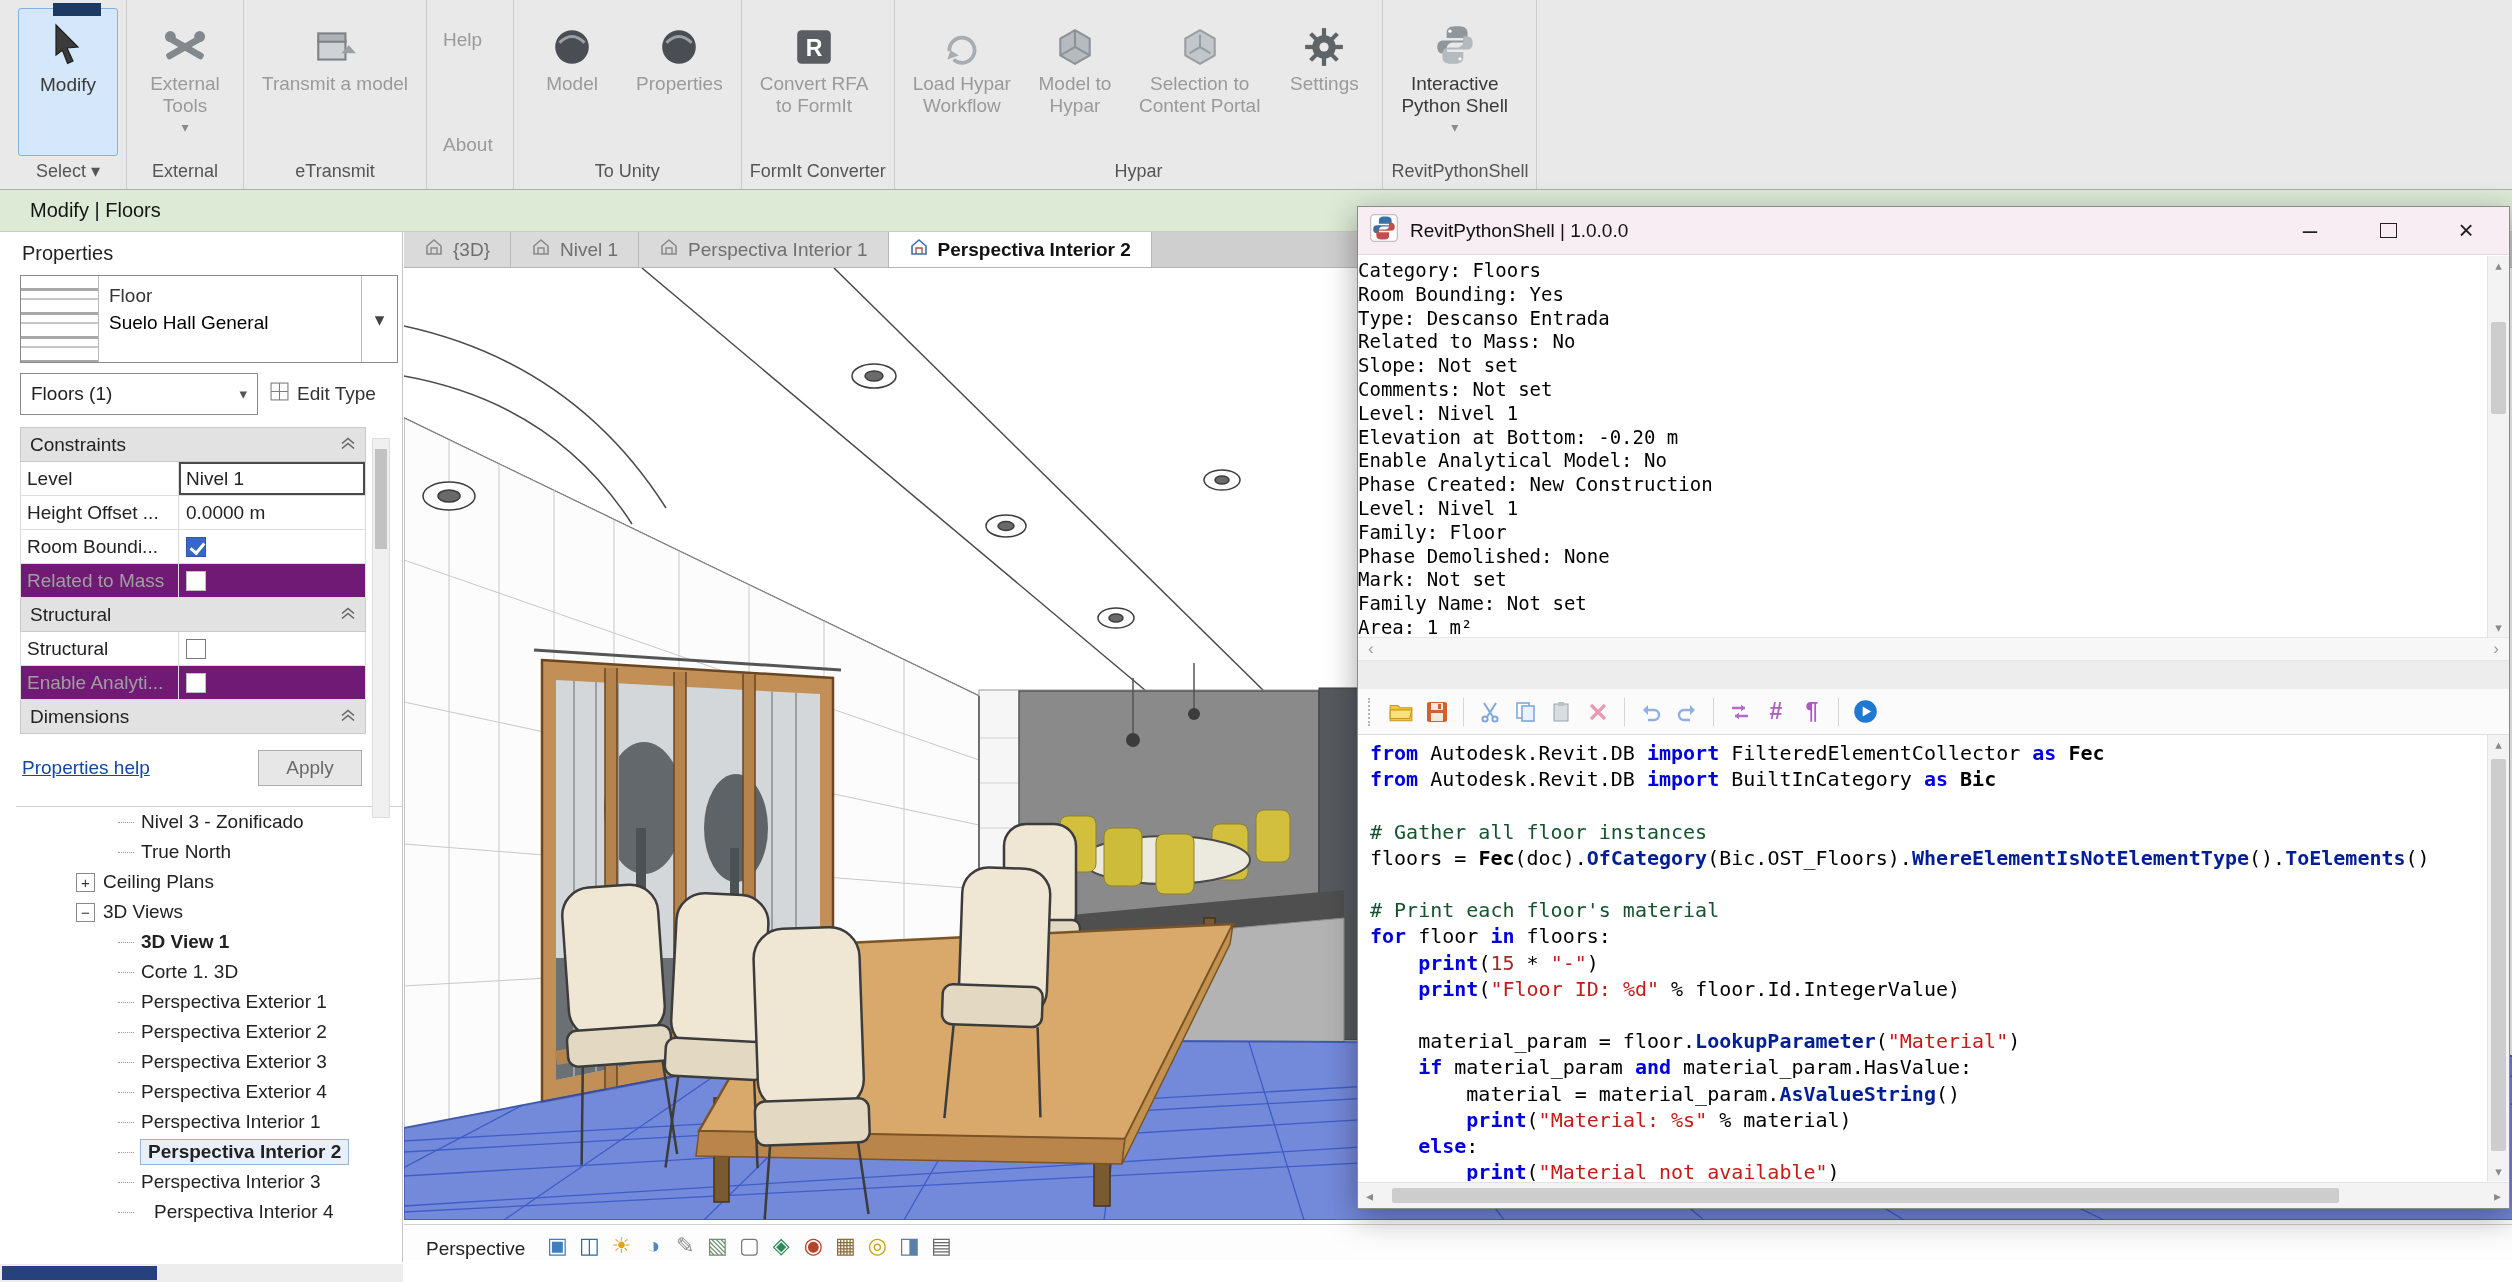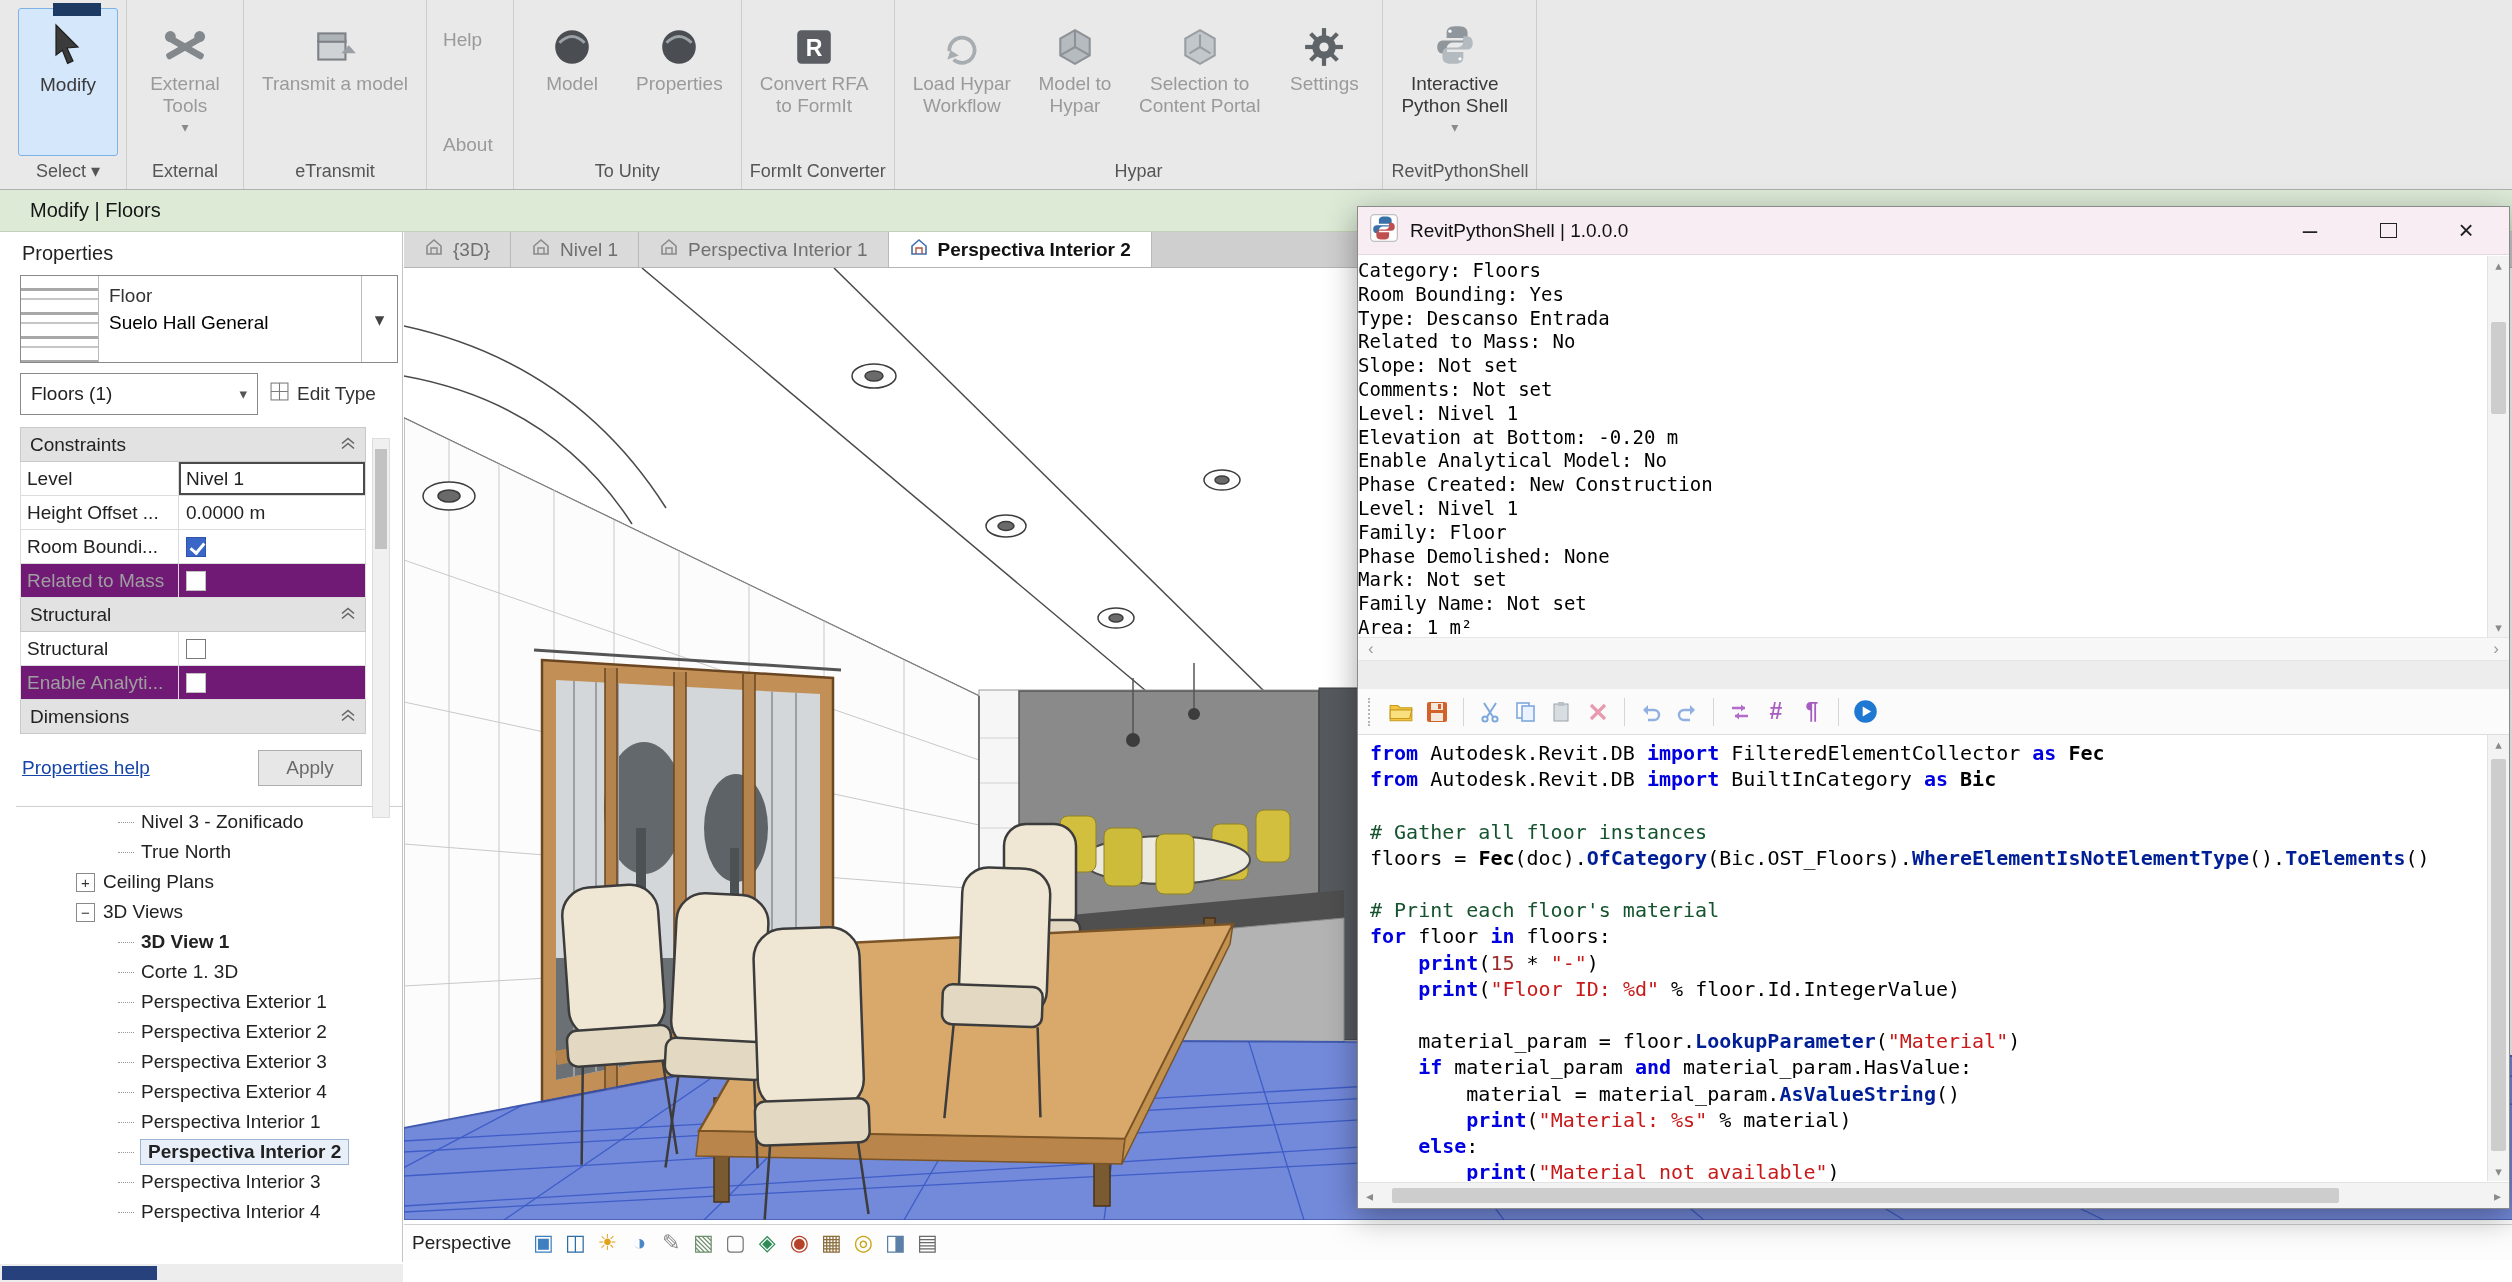--- a/index.html
+++ b/index.html
@@ -74,21 +74,21 @@
 .bs-thumb{width:155px;height:14px;margin:2px;background:#26417c}
 
 
 #viewport{position:absolute;left:404px;top:232px;right:0;bottom:0;background:#fff}
 #vtabs{position:absolute;top:0;left:0;right:0;height:36px;background:#cfcfcf;display:flex;border-bottom:1px solid #b5b5b5}
 .vtab{display:flex;align-items:center;gap:9px;padding:0 20px;border-right:1px solid #b9b9b9;
   background:#dadada;color:#6f6f6f;font-size:19px;white-space:nowrap}
 .vtab.active{background:#fff;color:#111;font-weight:bold}
 #vcanvas{position:absolute;top:36px;left:0;right:0;height:956px;overflow:hidden;background:#fff}
 #vstatus{position:absolute;left:0;right:0;top:992px;height:36px;background:#fdfdfd;border-top:1px solid #d0d0d0;
-  display:flex;align-items:center;gap:4px;padding-left:8px;font-size:19px;color:#222}
+  display:flex;align-items:flex-end;gap:4px;padding-left:22px;font-size:19px;color:#222}
 #vicons{display:flex;align-items:center;gap:4px;margin-left:14px}
 .vc-icon{width:28px;height:28px;display:flex;align-items:center;justify-content:center;font-size:22px}
 
 
 #shell{position:absolute;left:1357px;top:206px;width:1153px;height:1003px;background:#fff;
   border:1px solid #8a8a8a;box-shadow:0 8px 30px rgba(0,0,0,.35);z-index:20}
 .sh-title{height:48px;background:#f8edf3;display:flex;align-items:center;padding:0 4px 0 12px;border-bottom:1px solid #e3d8dd}
 .sh-title-text{margin-left:12px;font-size:19px;color:#111}
 .sh-controls{margin-left:auto;display:flex;height:100%}
 .sh-ctl{width:78px;height:100%;display:flex;align-items:center;justify-content:center;font-size:26px;color:#222}
@@ -442,21 +442,21 @@
             <span class="tlabel">Perspectiva Interior 1</span>
           </div>
           <div class="titem" style="padding-left: 102px;">
             <span class="tdash"></span>
             <span class="tlabel sel">Perspectiva Interior 2</span>
           </div>
           <div class="titem" style="padding-left: 102px;">
             <span class="tdash"></span>
             <span class="tlabel">Perspectiva Interior 3</span>
           </div>
-          <div class="titem" style="padding-left: 102px;">
+          <div class="titem" style="padding-left: 102px; gap: 13px;">
             <span class="tdash"></span>
             <span class="tlabel">Perspectiva Interior 4</span>
           </div>
         </div>
     </div>
   </div>
 
   <div id="bottom-scroll">
     <div class="bs-thumb"></div>
   </div>

